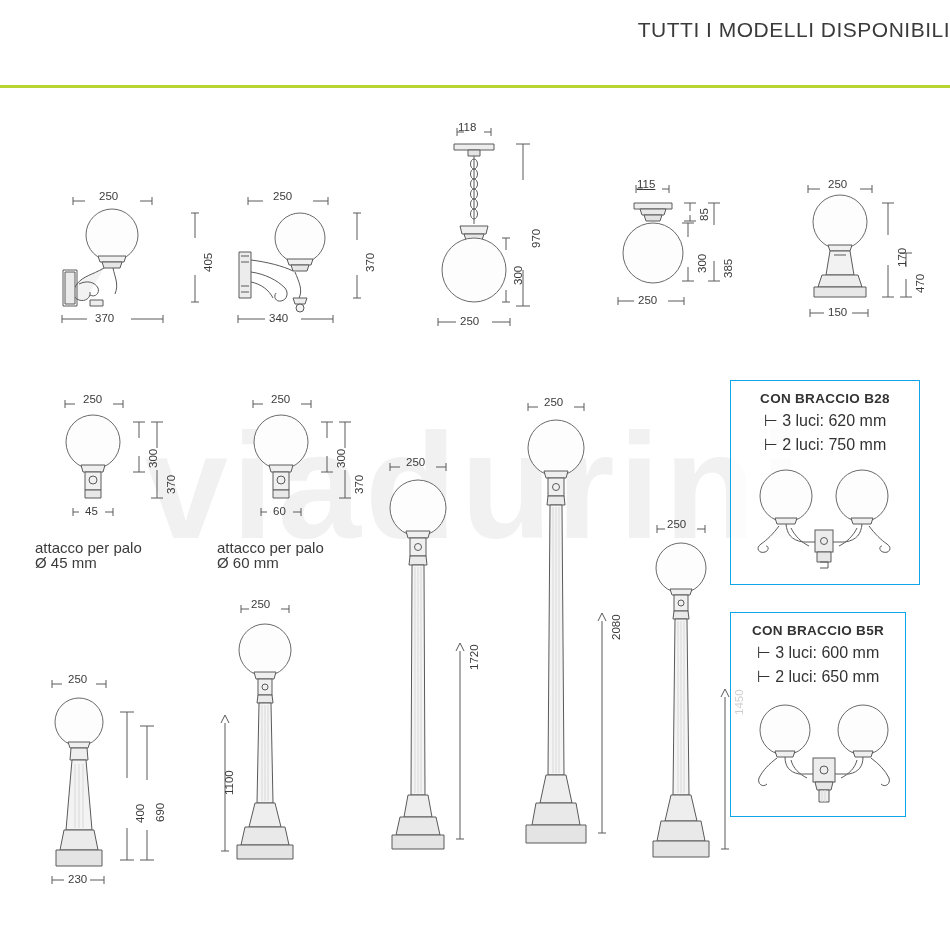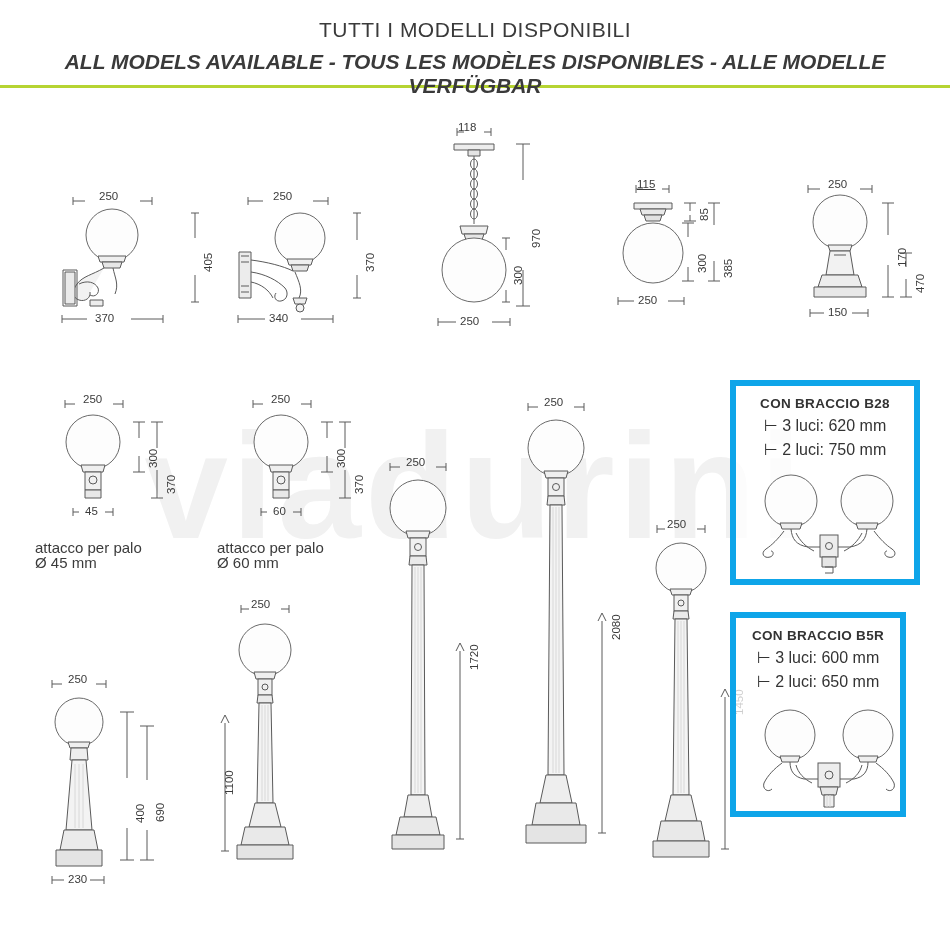--- a/index.html
+++ b/index.html
@@ -14,21 +14,21 @@
   
   .header{
     position:absolute;left:0;top:0;width:950px;height:88px;
     background:#ffffff;
     border-bottom:3px solid #b6d432;
     text-align:center;
     box-sizing:border-box;
   }
   .header .line1{
     font-size:21px;letter-spacing:.5px;color:#3a3a3a;
-    margin-top:18px;font-weight:400;
+    margin-top:18px;font-weight:400;text-align:right;
   }
   .header .line2{
     font-size:21px;font-style:italic;font-weight:bold;color:#3a3a3a;
     margin-top:8px;
   }
   
   .watermark{
     position:absolute;left:0;top:400px;width:950px;
     text-align:center;
     font-size:150px;font-weight:bold;color:#f1f1f1;
@@ -47,37 +47,36 @@
     transform:rotate(-90deg);
   }
   .cap{
     position:absolute;font-size:15px;color:#3b3b3b;
     line-height:15px;z-index:3;
   }
   
   svg{display:block;overflow:visible;}
   
   .greenbox{
-    position:absolute;border:6px solid #0ea5e9;background:rgba(255,255,255,.75);
+    position:absolute;border:1px solid #0ea5e9;background:rgba(255,255,255,.75);
     z-index:2;box-sizing:border-box;
   }
   .greenbox .bt{
     text-align:center;font-weight:bold;font-size:13.5px;color:#333;
     margin-top:10px;letter-spacing:.3px;
   }
   .greenbox .bl{
     text-align:center;font-size:16px;color:#333;margin-top:5px;
   }
 </style>
 </head>
 <body>
 
 <div class="header">
   <div class="line1">TUTTI I MODELLI DISPONIBILI</div>
-  <div class="line2">ALL MODELS AVAILABLE - TOUS LES MODÈLES DISPONIBLES - ALLE MODELLE VERFÜGBAR</div>
 </div>
 
 <div class="watermark">viadurini</div>
 
 <div class="fig" style="left:45px;top:180px;width:180px;height:150px;">
   <svg width="180" height="150" viewBox="0 0 180 150">
     <g stroke="#5a5a5a" fill="none" stroke-width="1">
 
       <path d="M28 17 L28 25 M28 21 L40 21 M95 21 L107 21 M107 17 L107 25"></path>
 

